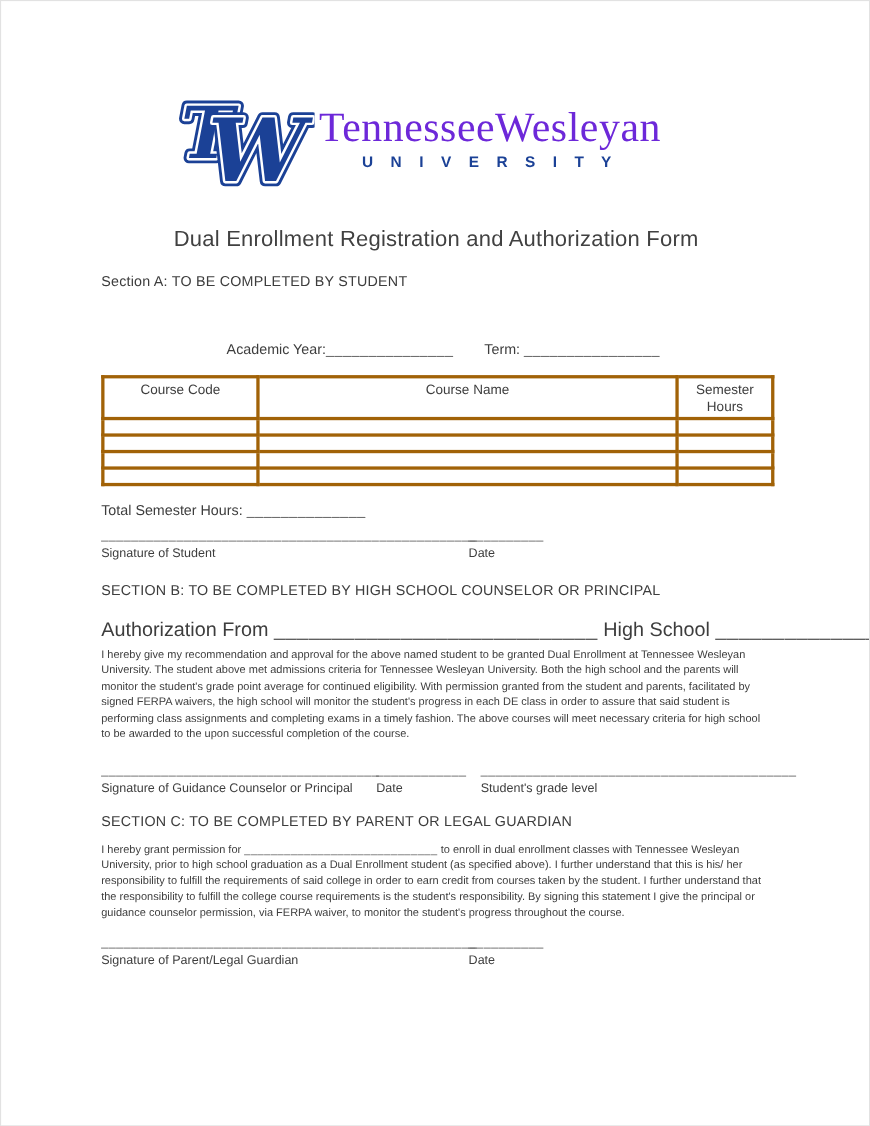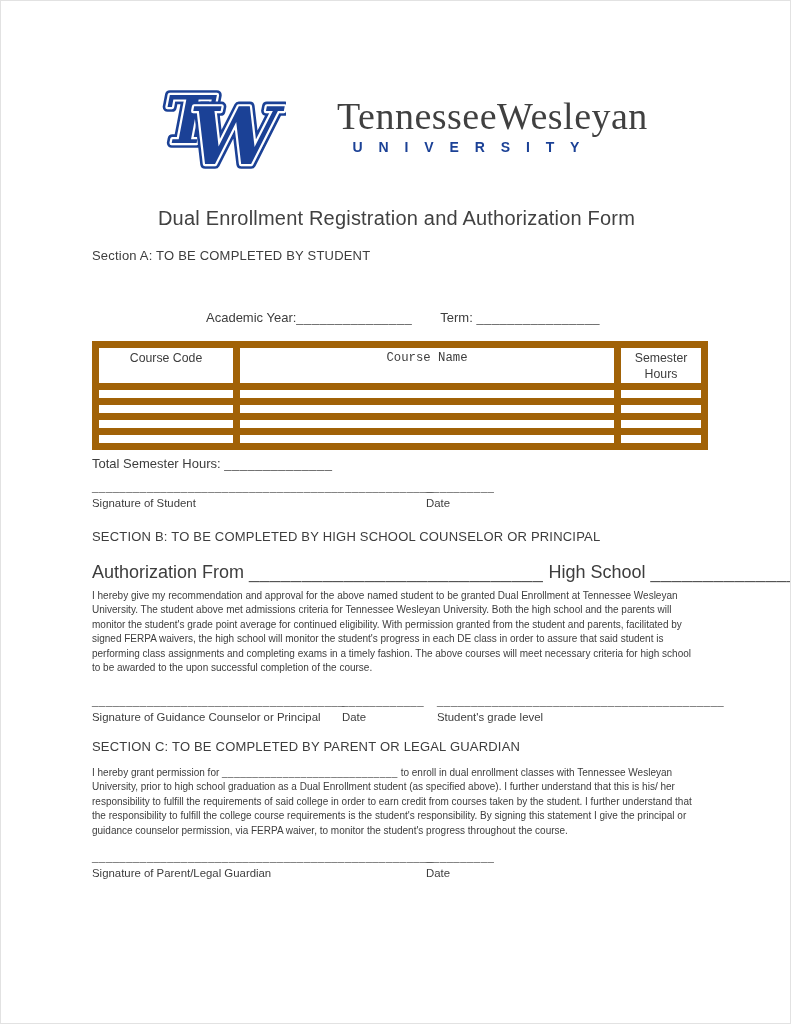--- a/index.html
+++ b/index.html
@@ -11,38 +11,38 @@
     border:1px solid #e2e2e2;
     font-family:"Liberation Sans", sans-serif;
     color:#3d3d3d;
     overflow:hidden;
   }
   .abs { position:absolute; }
 
   
   .logo { top:84px; left:153px; display:flex; align-items:flex-start; }
   .logo-text { margin-left:4px; display:flex; flex-direction:column; align-items:center; padding-top:12px; }
-  .wordmark { font-family:"Liberation Serif", serif; font-size:38px; line-height:38px; color:#404040; letter-spacing:0.5px; white-space:nowrap;margin-left:47px; }
+  .wordmark { font-family:"Liberation Serif", serif; font-size:38px; line-height:38px; color:#6d28d9; letter-spacing:0.5px; white-space:nowrap; }
   .subtitle { margin-top:4px; font-size:14px; font-weight:bold; letter-spacing:6px; color:#1b4196; }
 
   
   .form-title { top:206px; left:0; width:791px; text-align:center; font-size:20px; color:#414141; letter-spacing:0.2px; }
   .sec-head { font-size:13px; color:#3d3d3d; letter-spacing:0.2px; white-space:nowrap; }
 
   
   .content-x { left:91px; width:609px; }
   .field-row { font-size:13px; white-space:nowrap; }
   .u { color:#555; letter-spacing:0.5px; }
 
   
   table.course { border-collapse:collapse; width:609px; table-layout:fixed; font-size:12.3px; color:#3d3d3d; }
-  table.course th, table.course td { border:7px solid #a16207; font-weight:normal; text-align:center; vertical-align:top; padding:1px 4px; }
+  table.course th, table.course td { border:3px solid #a16207; font-weight:normal; text-align:center; vertical-align:top; padding:1px 4px; }
   table.course th { height:36px; line-height:16px; padding-top:2px; }
   table.course td { height:15px; line-height:13px; }
-  .col-code { width:141px; } .col-name { width:381px;font-family:Liberation Mono, monospace; } .col-hours { width:87px; }
+  .col-code { width:141px; } .col-name { width:381px; } .col-hours { width:87px; }
 
   
   .sig-block { font-size:11.4px; }
   .sig-row { white-space:nowrap; line-height:13px; }
   .sig-labels { margin-top:3px; white-space:nowrap; line-height:13px; }
   .w334 { display:inline-block; width:334px; }
   .w250 { display:inline-block; width:250px; }
   .w95  { display:inline-block; width:95px; }
 
   

